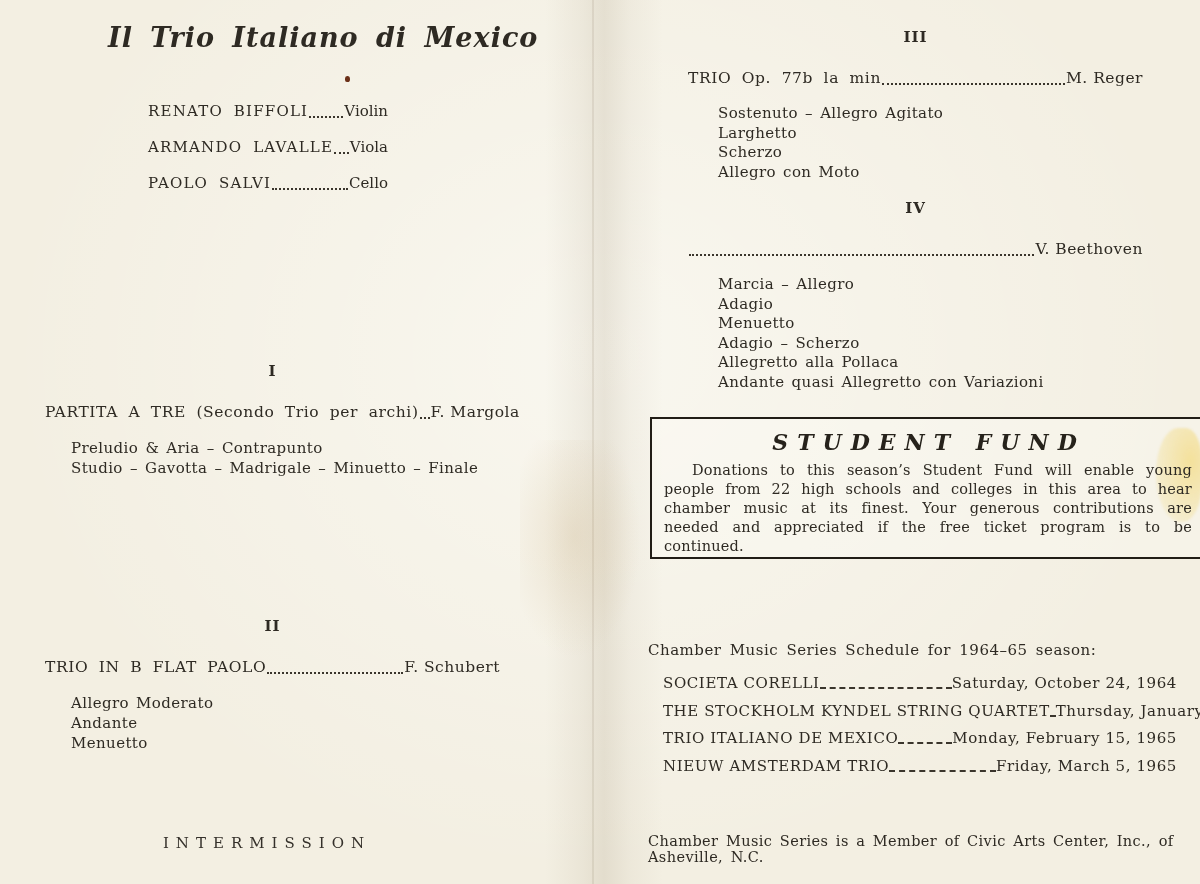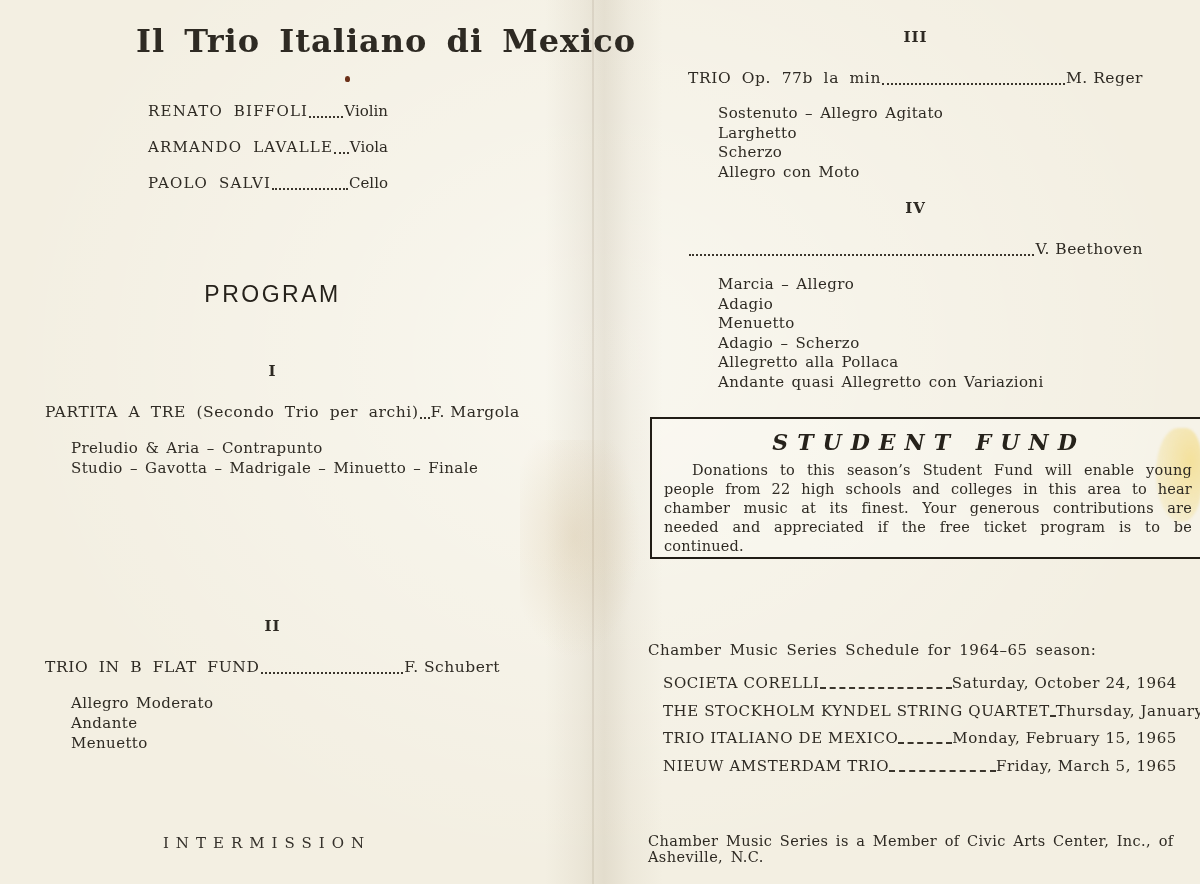--- a/index.html
+++ b/index.html
@@ -34,22 +34,22 @@
     border-radius: 58% 42% 50% 62%;
     filter: blur(1px);
   }
   .ink-speck {
     position: absolute; left: 345px; top: 76px; width: 5px; height: 6px;
     background: #6b3018; border-radius: 45% 55% 50% 40%;
   }
   
   .booklet-title {
     position: absolute; left: 108px; top: 22px;
-    font-size: 32px; font-weight: 600;
-    letter-spacing: 1px; word-spacing: 7px; white-space: nowrap; margin-left: 28px;
+    font-size: 27px; font-style: italic; font-weight: 600;
+    letter-spacing: 1px; word-spacing: 7px; white-space: nowrap;
   }
   .performers { position: absolute; left: 148px; top: 101px; width: 240px; }
   .performer-row { display: flex; align-items: flex-end; line-height: 20px; margin-bottom: 16px; }
   .performer-name { font-size: 15px; letter-spacing: 1.2px; word-spacing: 5px; white-space: nowrap; }
   .performer-instrument { font-size: 15px; white-space: nowrap; }
   .leader-dots {
     flex: 1; min-width: 10px; margin: 0 1px 3px 1px;
     border-bottom: 2px dotted #3a352c;
   }
   .program-heading {
@@ -135,39 +135,38 @@
       <span class="leader-dots"></span>
       <span class="performer-instrument">Viola</span>
     </div>
     <div class="performer-row">
       <span class="performer-name">PAOLO SALVI</span>
       <span class="leader-dots"></span>
       <span class="performer-instrument">Cello</span>
     </div>
   </div>
 
-  <div class="program-heading">PROGRAM</div>
 
   <div class="prog-section sec-left" style="top:362px;">
     <div class="section-numeral">I</div>
     <div class="work-line">
       <span class="work-title">PARTITA A TRE (Secondo Trio per archi)</span>
       <span class="leader-dots"></span>
       <span class="composer-name">F. Margola</span>
     </div>
     <div class="movements">
       <div class="movement-item">Preludio &amp; Aria – Contrapunto</div>
       <div class="movement-item">Studio – Gavotta – Madrigale – Minuetto – Finale</div>
     </div>
   </div>
 
   <div class="prog-section sec-left" style="top:617px;">
     <div class="section-numeral">II</div>
     <div class="work-line">
-      <span class="work-title">TRIO IN B FLAT FUND</span>
+      <span class="work-title">TRIO IN B FLAT PAOLO</span>
       <span class="leader-dots"></span>
       <span class="composer-name">F. Schubert</span>
     </div>
     <div class="movements">
       <div class="movement-item">Allegro Moderato</div>
       <div class="movement-item">Andante</div>
       <div class="movement-item">Menuetto</div>
     </div>
   </div>
 

